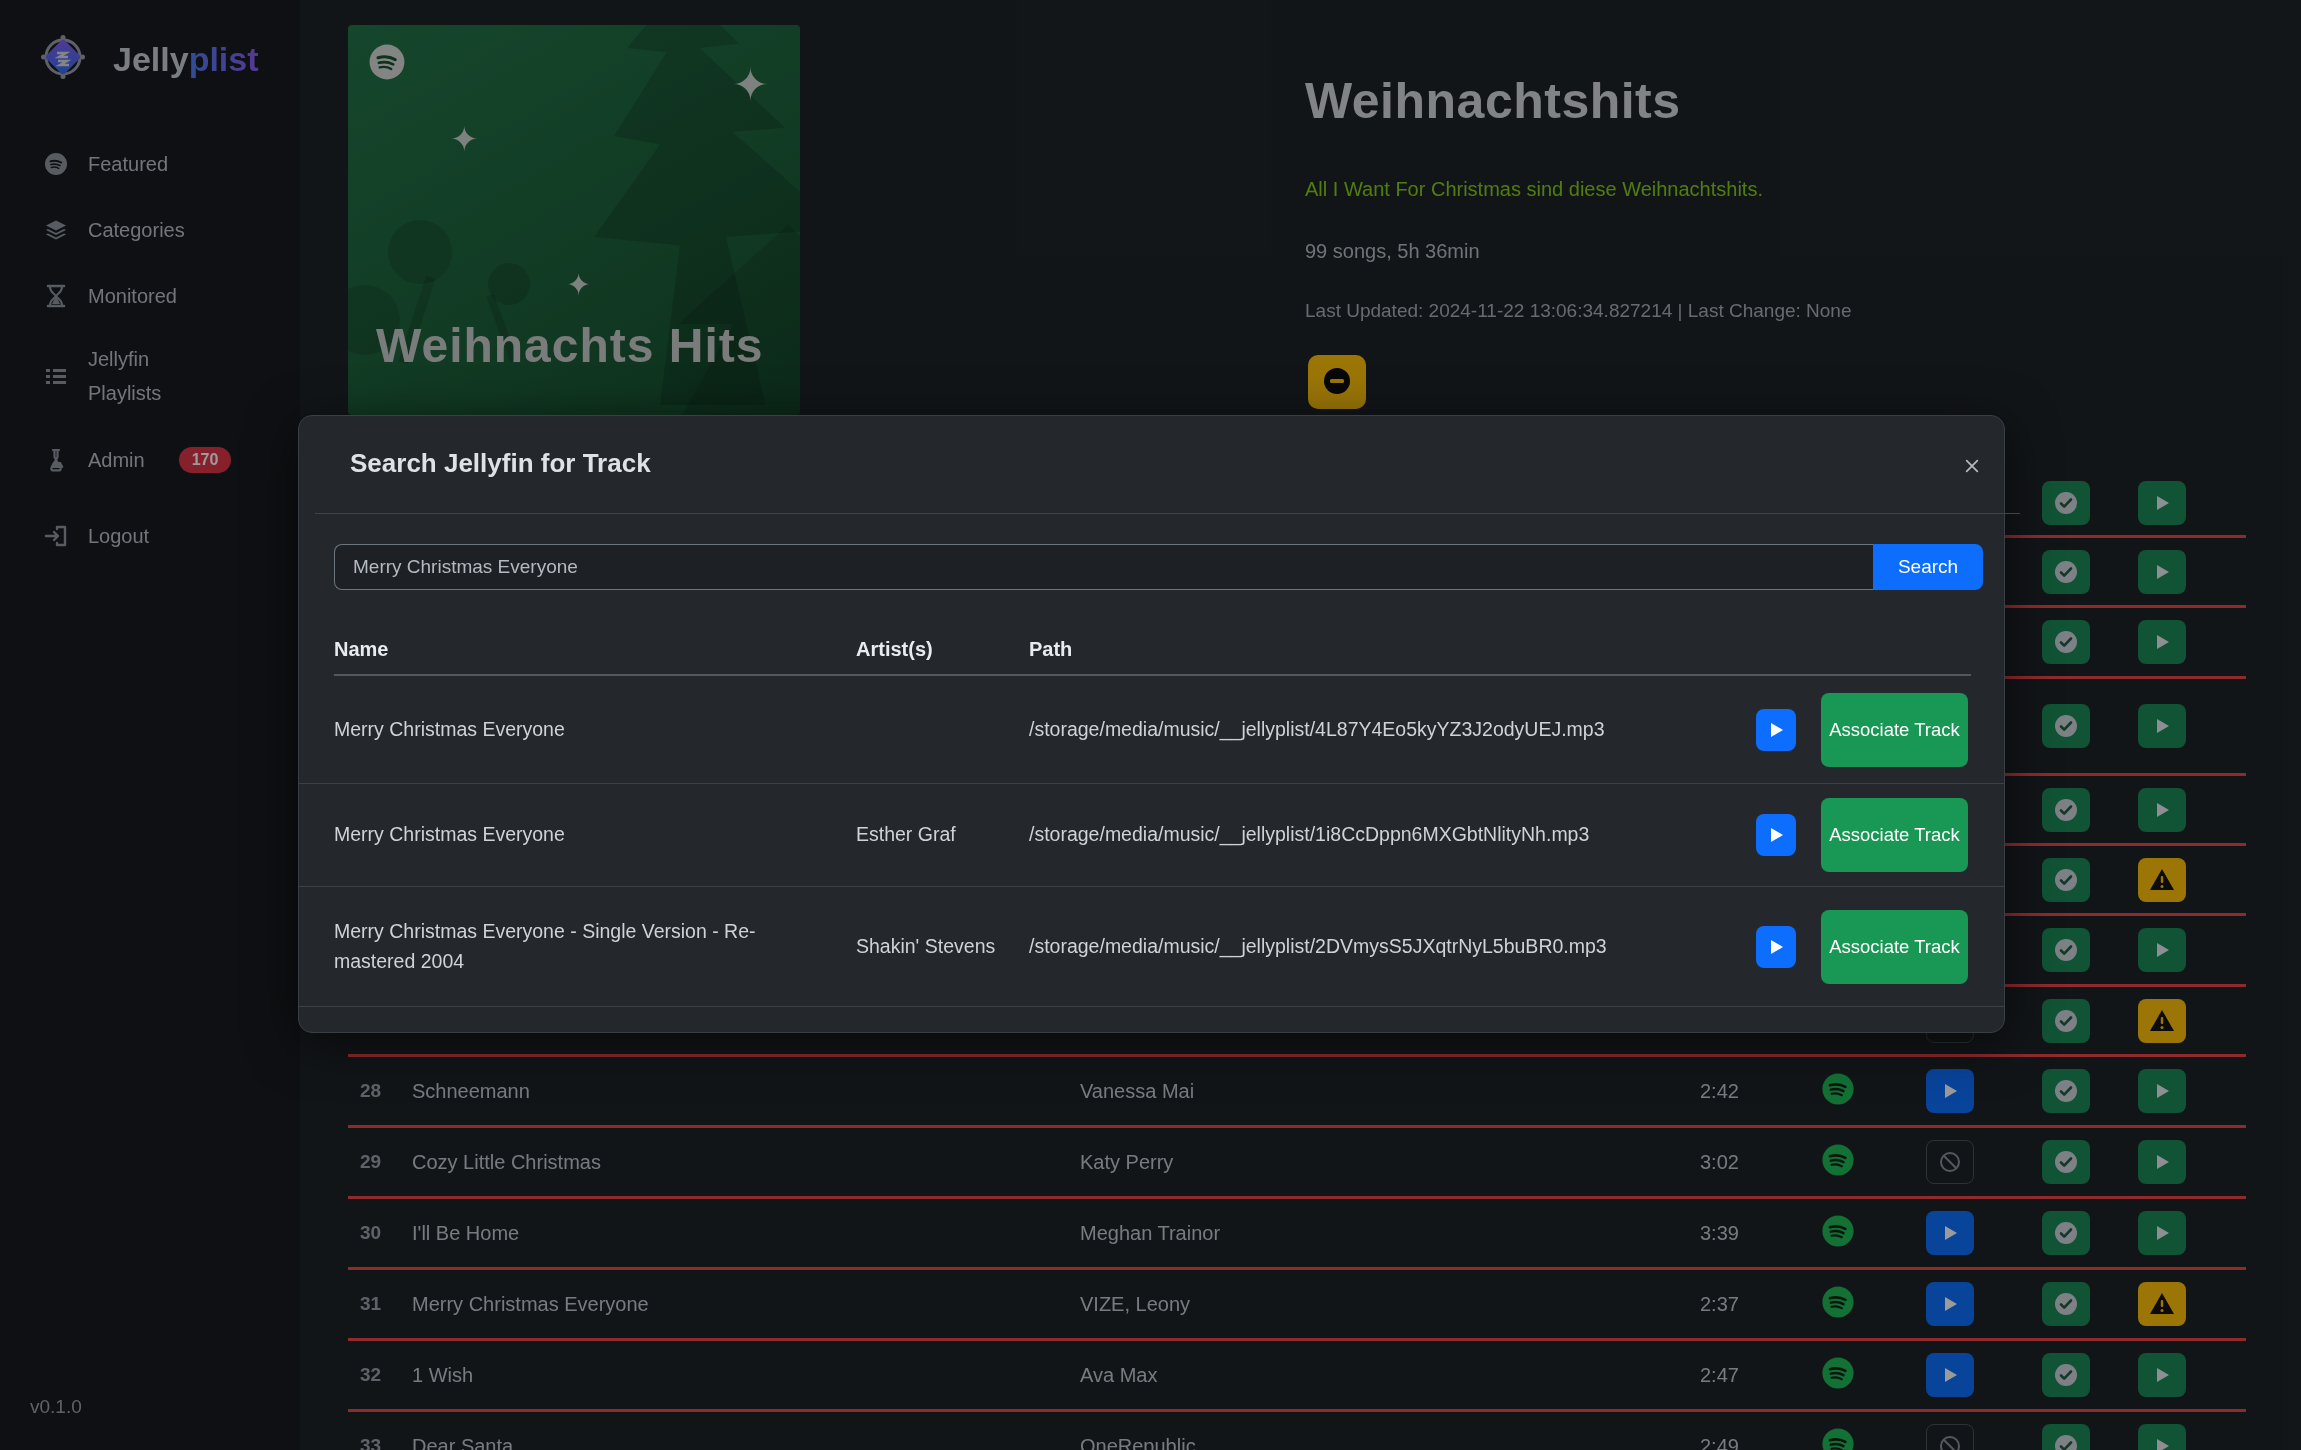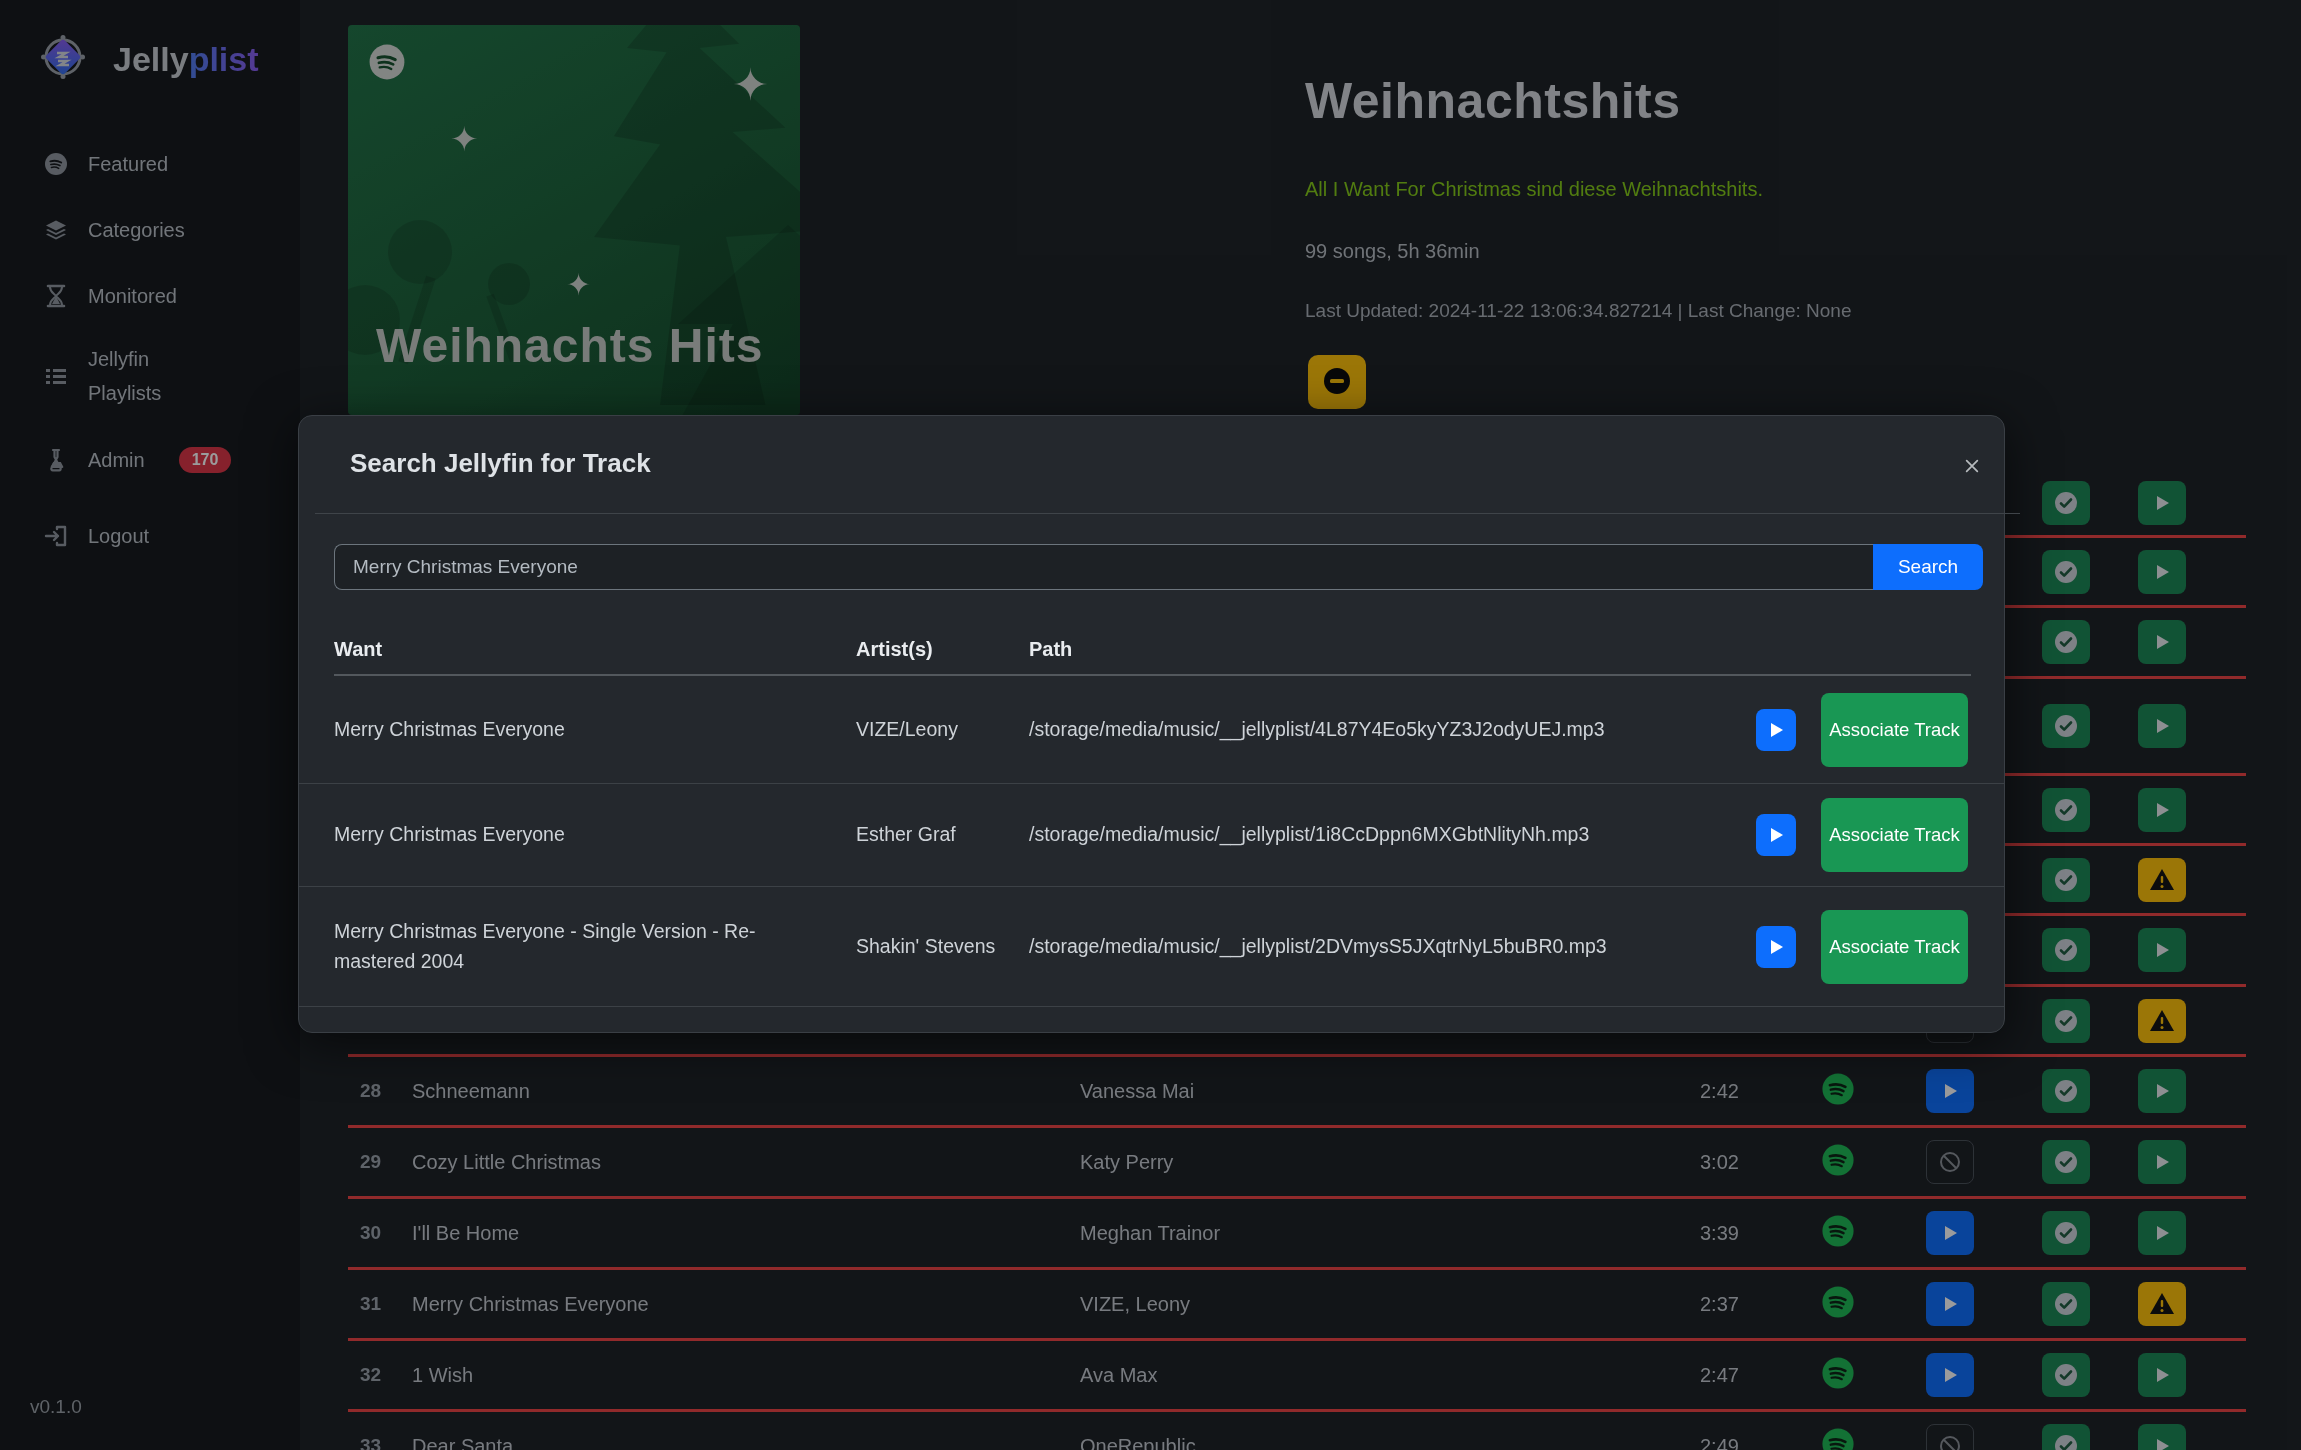--- a/index.html
+++ b/index.html
@@ -617,29 +617,28 @@
       <button class="modal-close">
         <svg width="30" height="30" viewBox="0 0 30 30">
             <path d="M7 7l16 16M23 7L7 23" stroke="#b6babd" stroke-width="2.6" stroke-linecap="round"></path>
           </svg>
       </button>
     </div>
 
     <input class="search-input" type="text" value="Merry Christmas Everyone" style="">
     <button class="search-btn">Search</button>
 
-    <div class="m-col m-col-name">Want</div>
+    <div class="m-col m-col-name">Name</div>
     <div class="m-col m-col-artist">Artist(s)</div>
     <div class="m-col m-col-path">Path</div>
     <div class="m-head-line"></div>
 
     <div class="m-rows" id="modal-rows">
         <div class="m-row" style="height: 107px;">
           <div class="m-cell m-name">Merry Christmas Everyone</div>
-          <div class="m-cell m-artist">VIZE/Leony</div>
           <div class="m-cell m-path">/storage/media/music/__jellyplist/4L87Y4Eo5kyYZ3J2odyUEJ.mp3</div>
           <div class="m-cell m-playwrap">
             <button class="m-play">
               <svg width="20" height="20" viewBox="0 0 20 20">
                 <path d="M5 3l12 7-12 7z" fill="#ffffff"></path>
               </svg>
             </button>
           </div>
           <div class="m-cell m-assocwrap">
             <button class="m-assoc">Associate Track</button>

